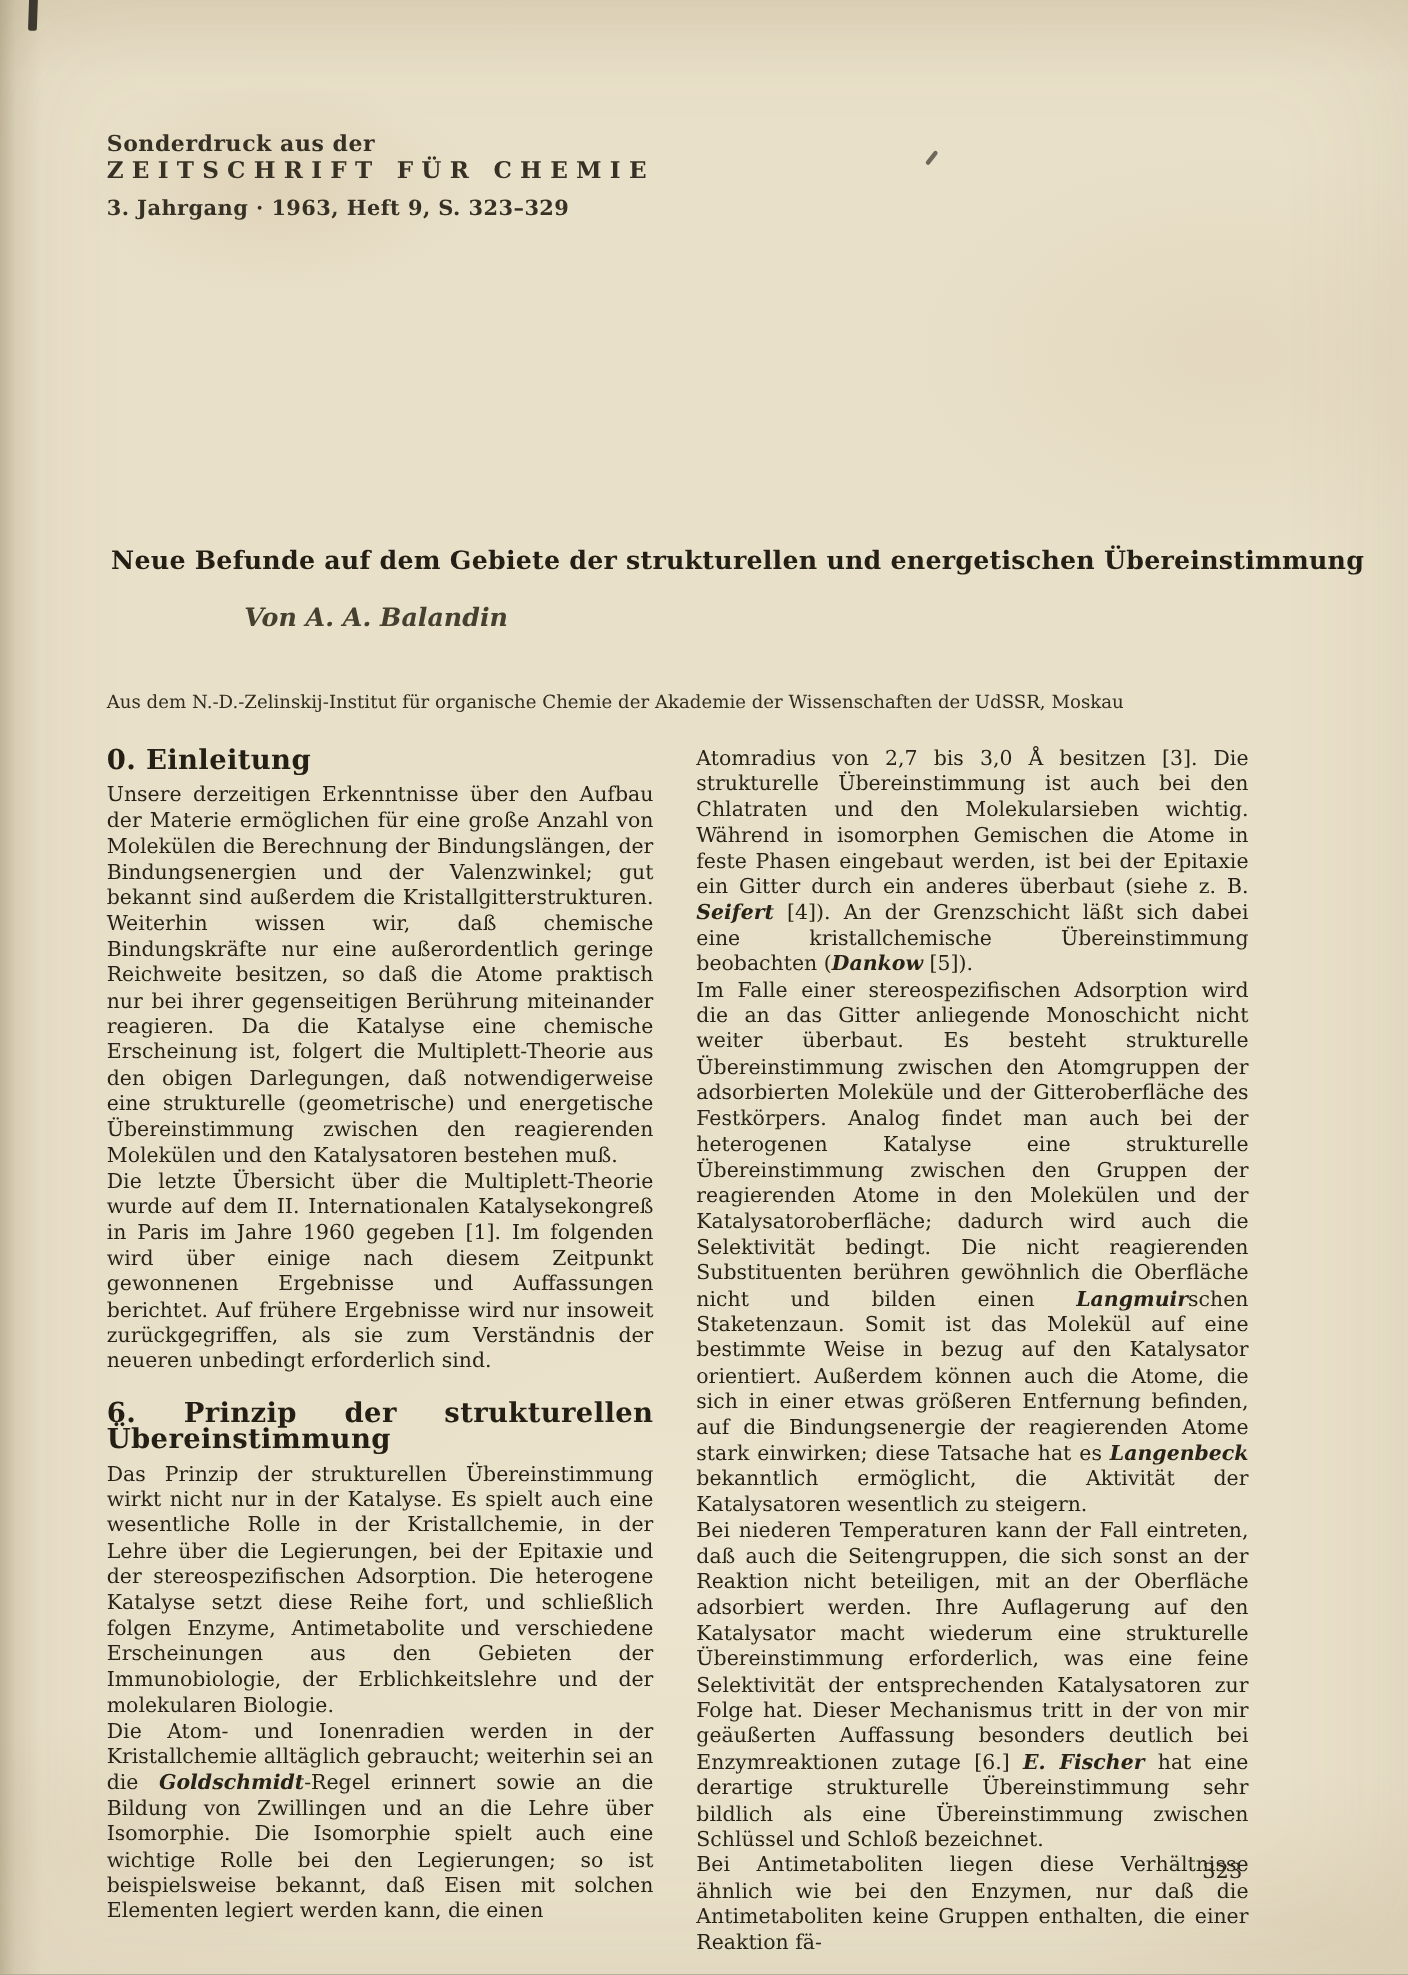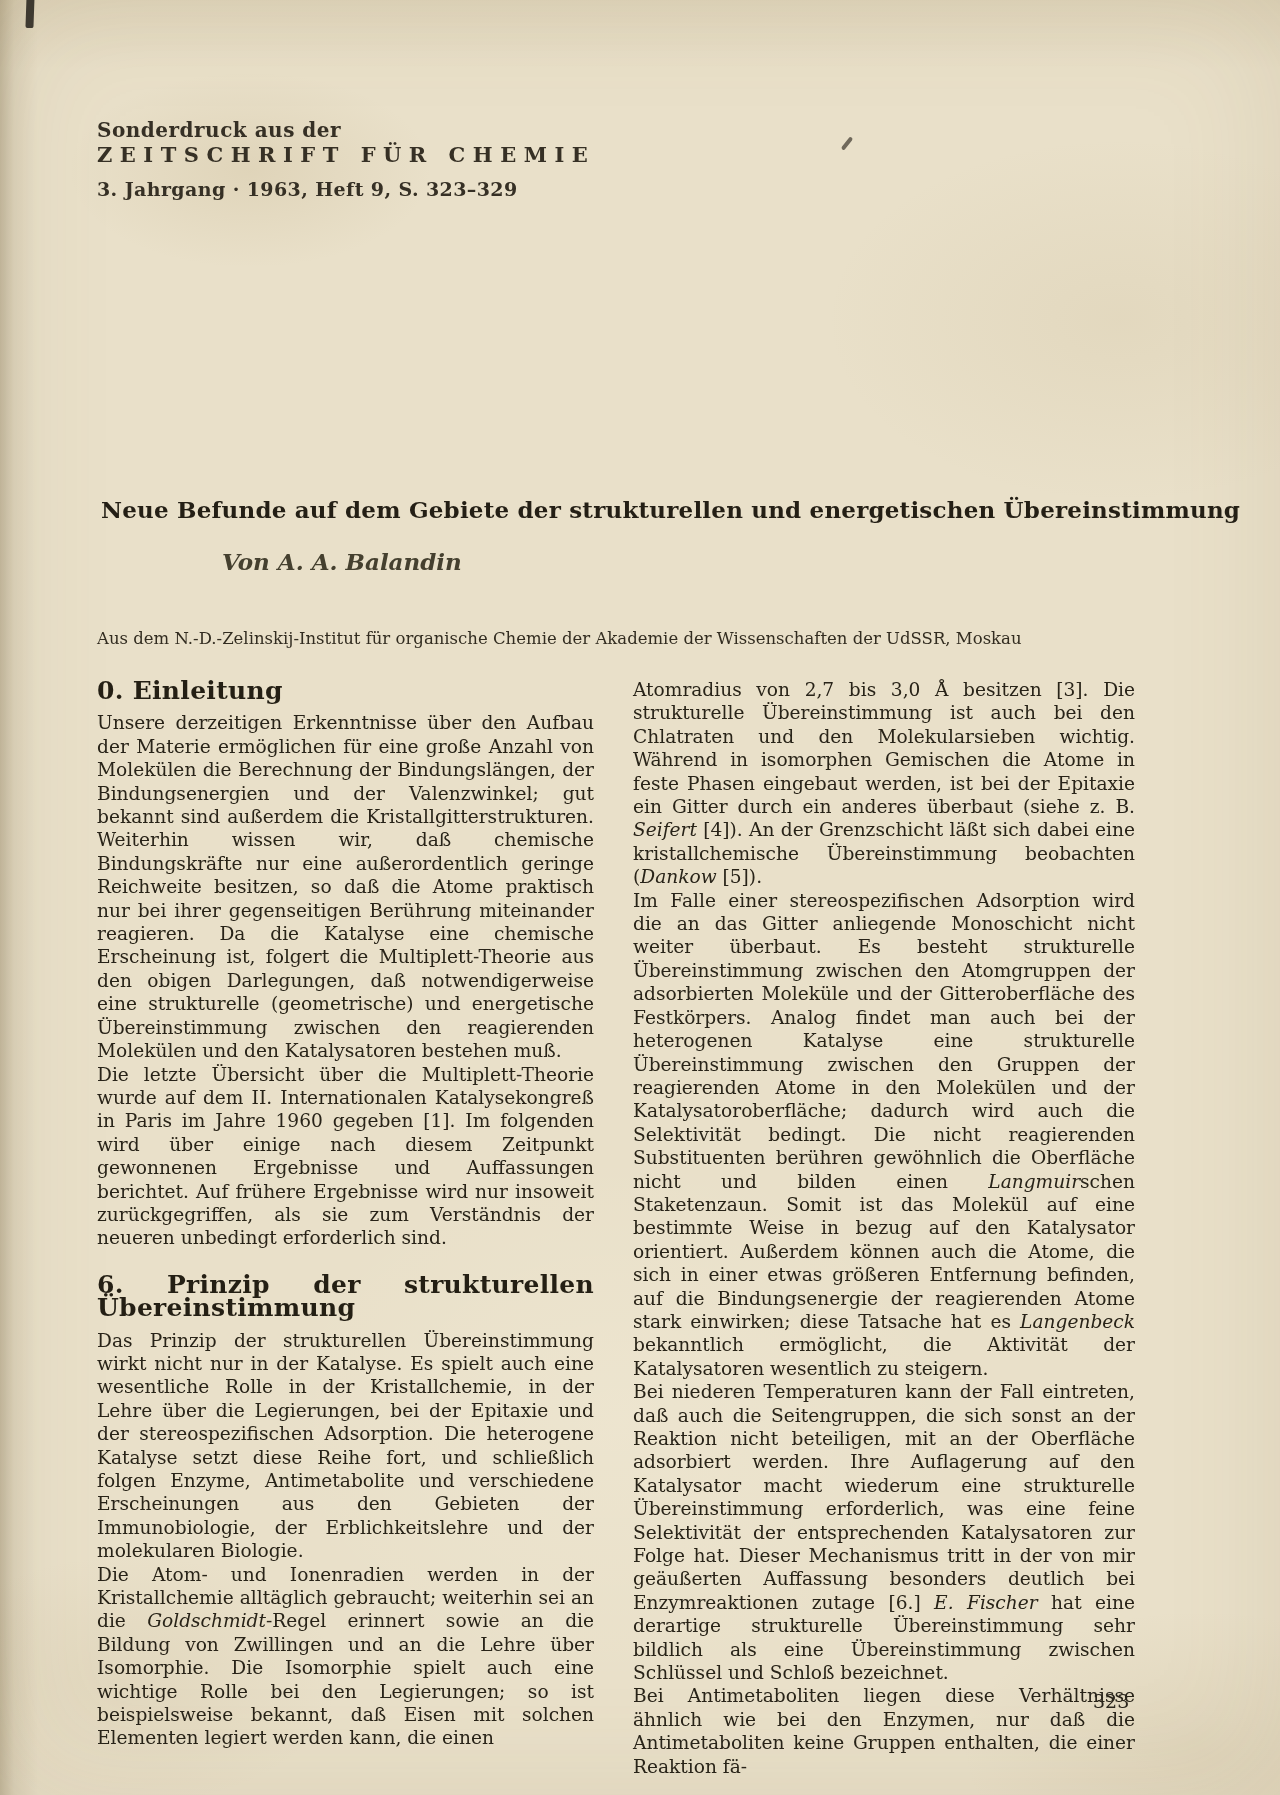--- a/index.html
+++ b/index.html
@@ -33,21 +33,21 @@
     font-size:23px;font-weight:bold;letter-spacing:.2px;white-space:nowrap;color:#241f15;}
   .byline{position:absolute;top:548px;left:222px;font-style:italic;font-size:23px;color:#45402f;font-weight:bold;}
   .affiliation{position:absolute;top:629px;left:97px;width:1040px;text-align:left;font-size:16.5px;color:#322c20;}
 
   .col{position:absolute;top:678px;font-size:18.6px;line-height:23.4px;text-align:justify;color:#282318;}
   .col-left{left:97px;width:497px;}
   .col-right{left:633px;width:502px;}
   .col p{margin:0;}
   h2.sec{font-size:25px;font-weight:bold;margin:23px 0 9px 0;letter-spacing:.3px;color:#241f14;}
   .col-left h2.sec:first-child{margin-top:1px;}
-  .it{font-style:italic;}
+  .it{font-style:italic;font-weight:bold;}
 
   .pagenum{position:absolute;top:1690px;left:1093px;font-size:19px;color:#2b261d;}
 </style>
 </head>
 <body>
 
 <div class="sheet">
   <div class="edge-mark"></div>
   <div class="fleck"></div>
 

